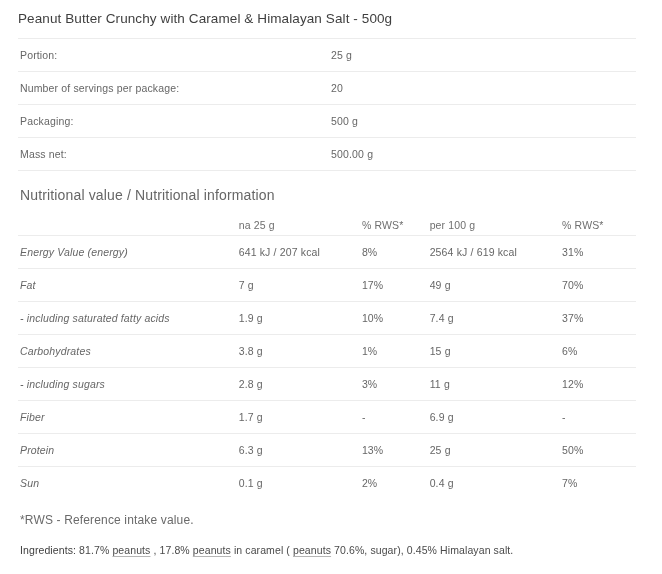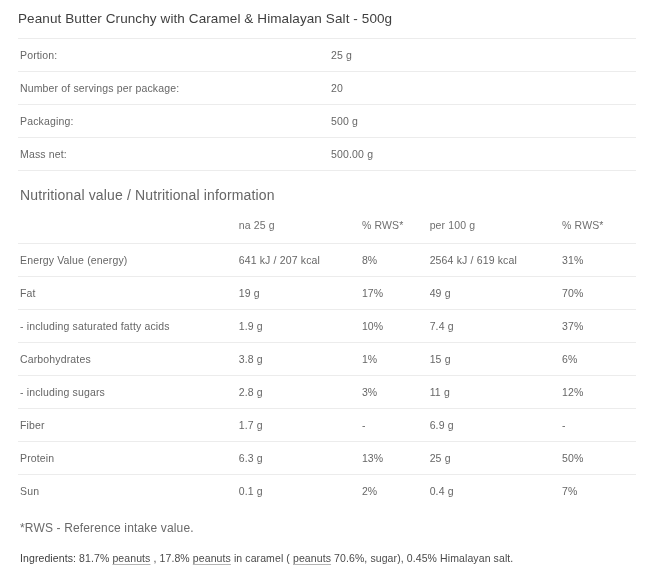--- a/index.html
+++ b/index.html
@@ -60,25 +60,25 @@
     color: #666666;
     text-align: left;
     padding: 10px 0 10px 0;
     vertical-align: middle;
     letter-spacing: 0.15px;
   }
   .nutri-table tbody td {
     border-top: 1px solid #ececec;
   }
   .nutri-table thead th {
-    padding-bottom: 12px;
+    padding-bottom: 4px;
     padding-top: 2px;
     color: #6f6f6f;
   }
-  .nutri-table .n1 { width: 35.5%; padding-left: 2px; }
+  .nutri-table .n1 { width: 35.5%; padding-left: 2px; font-style: italic; }
   .nutri-table .n2 { width: 20%; }
   .nutri-table .n3 { width: 11%; }
   .nutri-table .n4 { width: 21.5%; }
   .nutri-table .n5 { width: 12%; }
 
   .footnote {
     font-size: 12px;
     color: #6a6a6a;
     padding: 14px 0 0 2px;
     letter-spacing: 0.15px;
@@ -147,21 +147,21 @@
     <tbody>
       <tr>
         <td class="n1">Energy Value (energy)</td>
         <td class="n2">641 kJ / 207 kcal</td>
         <td class="n3">8%</td>
         <td class="n4">2564 kJ / 619 kcal</td>
         <td class="n5">31%</td>
       </tr>
       <tr>
         <td class="n1">Fat</td>
-        <td class="n2">19 g</td>
+        <td class="n2">7 g</td>
         <td class="n3">17%</td>
         <td class="n4">49 g</td>
         <td class="n5">70%</td>
       </tr>
       <tr>
         <td class="n1">- including saturated fatty acids</td>
         <td class="n2">1.9 g</td>
         <td class="n3">10%</td>
         <td class="n4">7.4 g</td>
         <td class="n5">37%</td>

